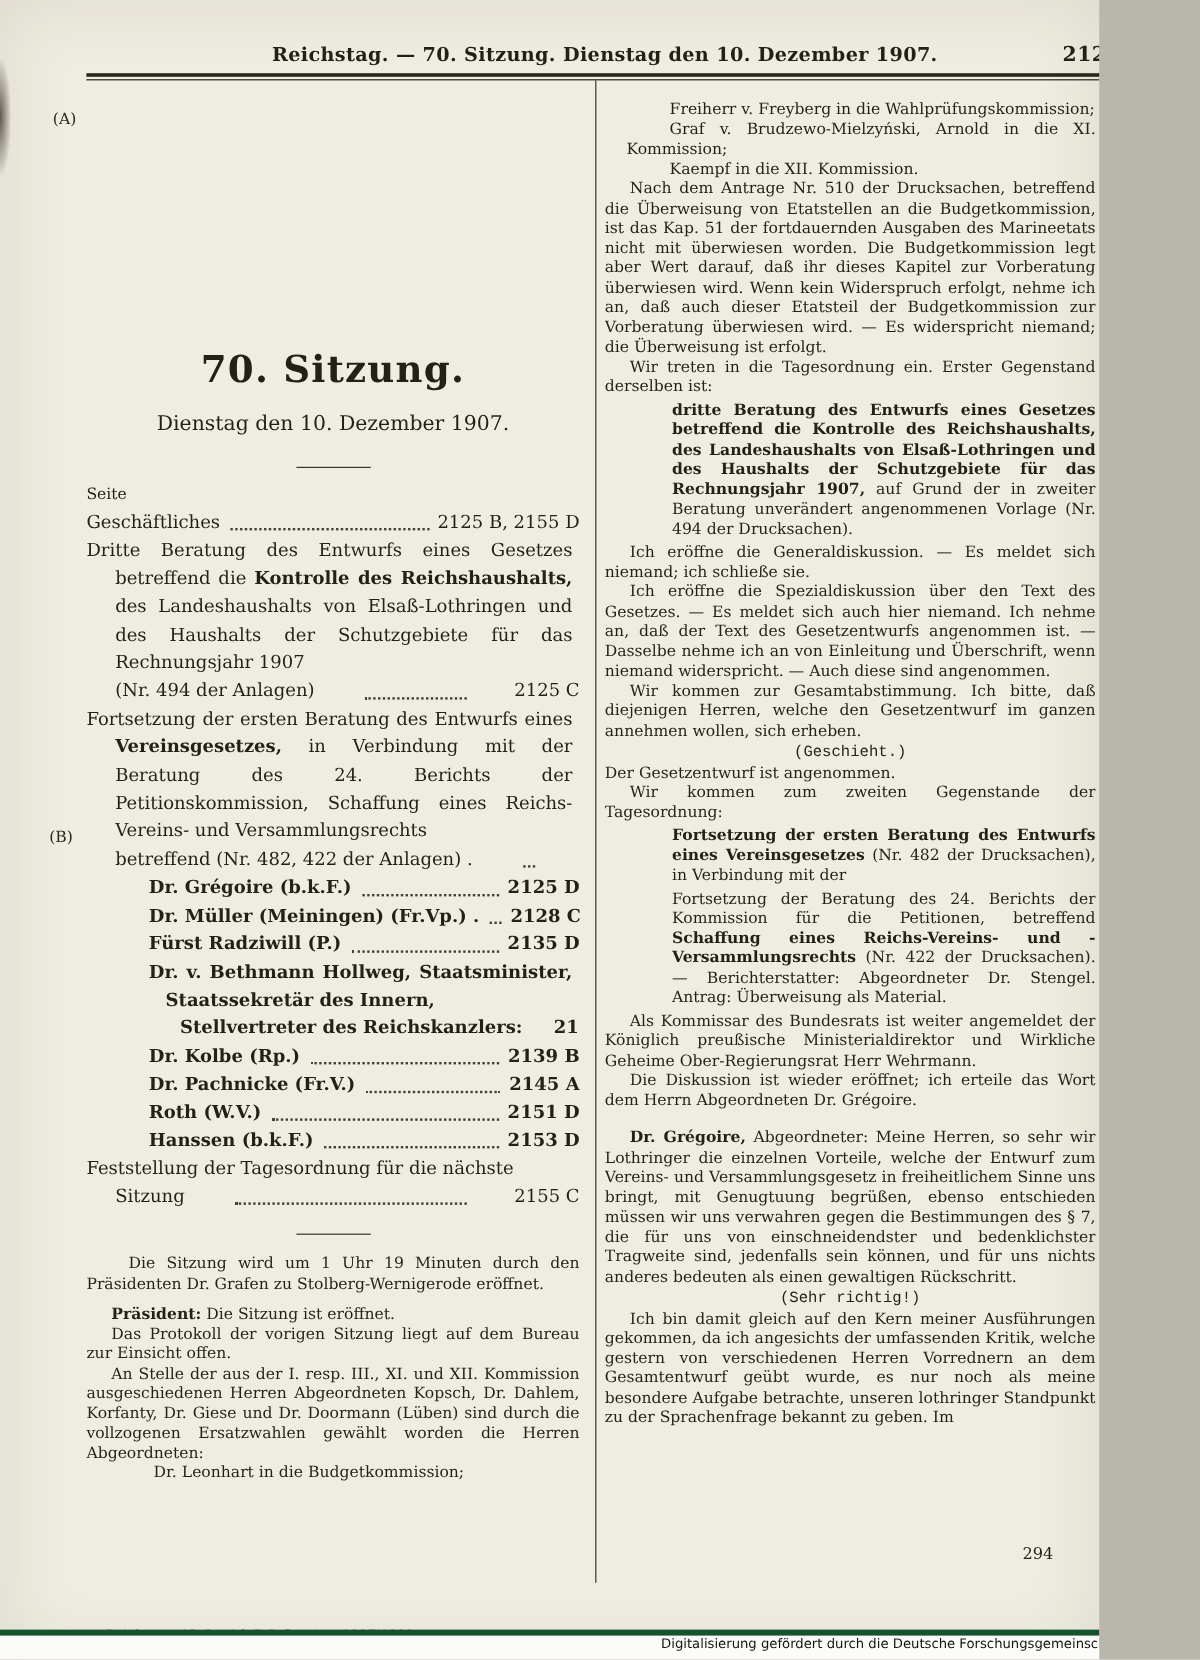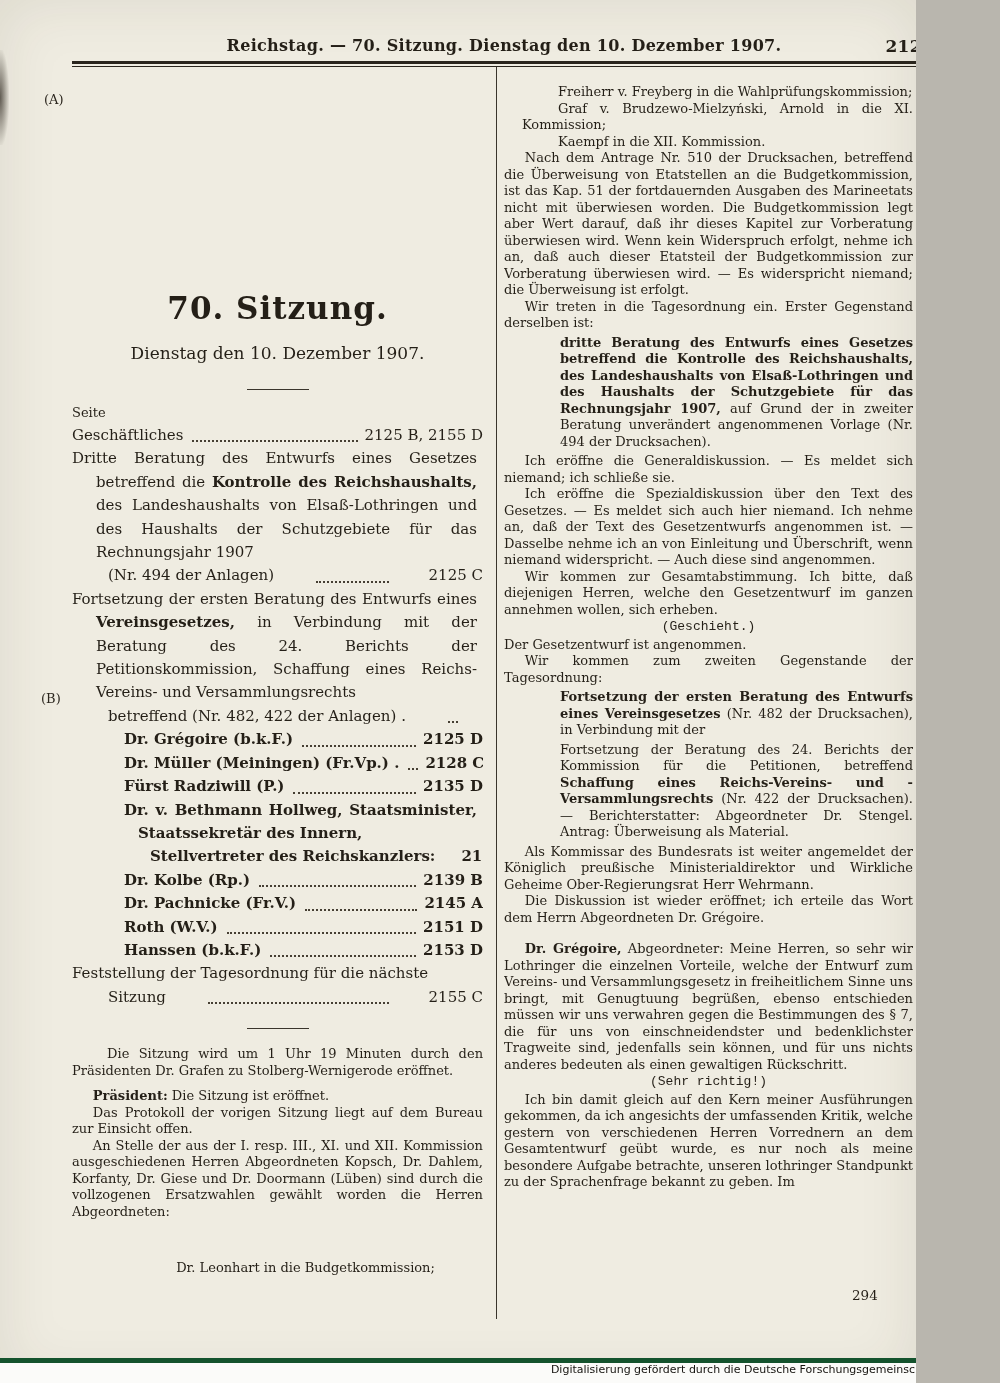--- a/index.html
+++ b/index.html
@@ -48,34 +48,34 @@
   .session-date    { margin-top: 17px; text-align: center; font-size: 17px; }
   .small-rule  { width: 62px; border-top: 1.5px solid #3a352c; margin: 26px auto 0; }
   .seite-label { text-align: left; font-size: 13px; margin-top: 15px; padding-right: 3px; }
 
   
   .toc { margin-top: 4px; font-size: 15px; line-height: 23.4px; }
   .toc-entry.sub { margin-left: 52px; font-weight: bold; }
   .toc-body { padding-left: 24px; text-indent: -24px; padding-right: 6px; text-align: justify; }
   .toc-entry.sub .toc-body { padding-left: 14px; text-indent: -14px; }
   .toc-line { display: flex; align-items: flex-end; }
-  .toc-line.cont  { margin-left: 36px; gap: 33px; }
+  .toc-line.cont  { margin-left: 24px; gap: 33px; }
   .toc-line.cont2 { margin-left: 26px; }
   .toc-text { white-space: nowrap; }
   .toc-leader { flex: 1 1 auto; min-width: 10px; border-bottom: 2px dotted #463f33; margin: 0 7px 5px 9px; }
   .toc-line.no-leader .toc-leader { border-bottom: none; }
   .toc-page { white-space: nowrap; }
 
   
   .left-rule2 { width: 62px; border-top: 1.5px solid #3a352c; margin: 19px auto 17px; }
   .bt { font-size: 13px; line-height: 16.5px; text-align: justify; }
   .pi { text-indent: 1.6em; }
   .center { text-align: center; text-indent: 0; font-family: Liberation Mono, monospace; }
   .opening-note { text-indent: 2.7em; margin-bottom: 9px; }
-  .leonhart { margin-left: 56px; text-align: center; margin-top: 40px; }
+  .leonhart { margin-left: 56px; text-align: left; }
 
   .committee-item { padding-left: 18px; text-indent: 36px; }
   .agenda  { margin: 3px 0 3px 56px; }
   .speech  { margin-top: 15px; }
   .stage   { margin: 1px 0; }
 
   
   .left-footer   { position: absolute; left: 88px;  top: 1356px; font-size: 11px; color: #4c1d95; }
   .sheet-number  { position: absolute; left: 852px; top: 1287px; font-size: 13.5px; color: #241f17; }
 

